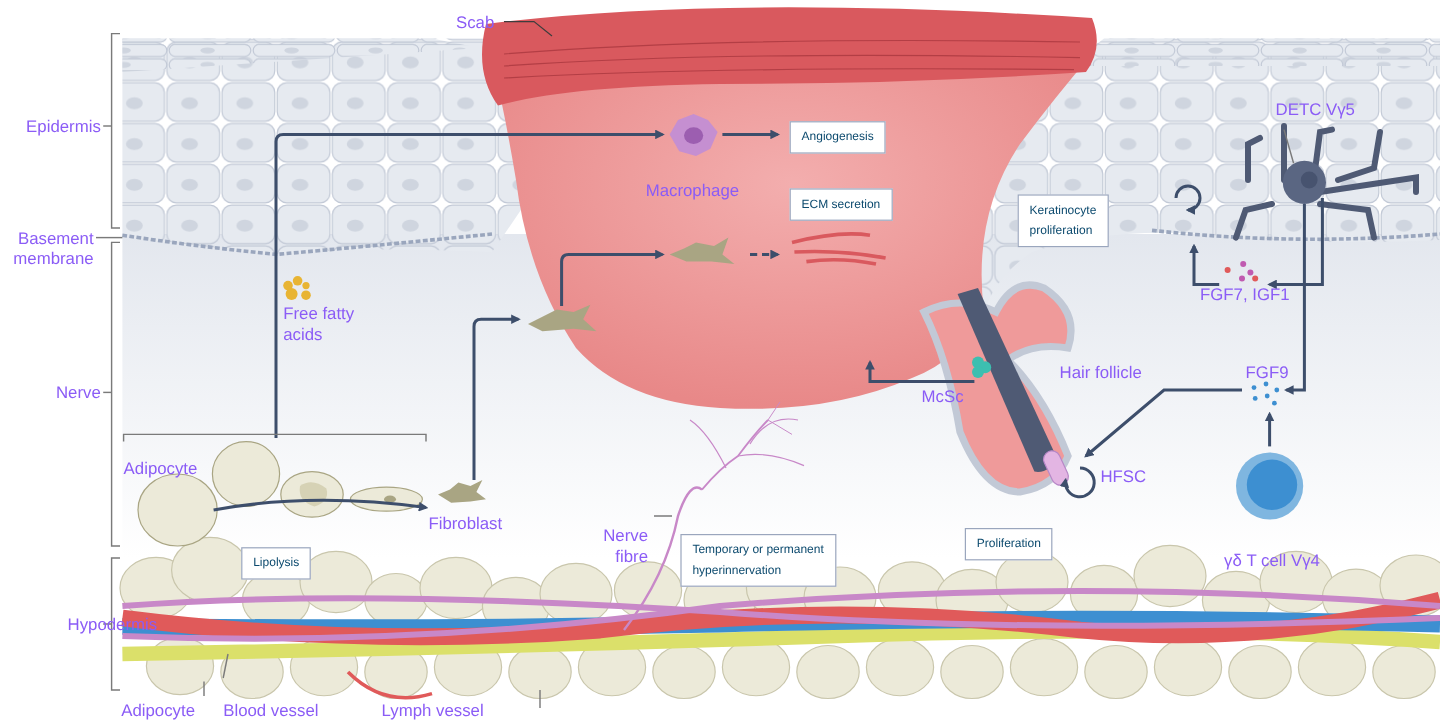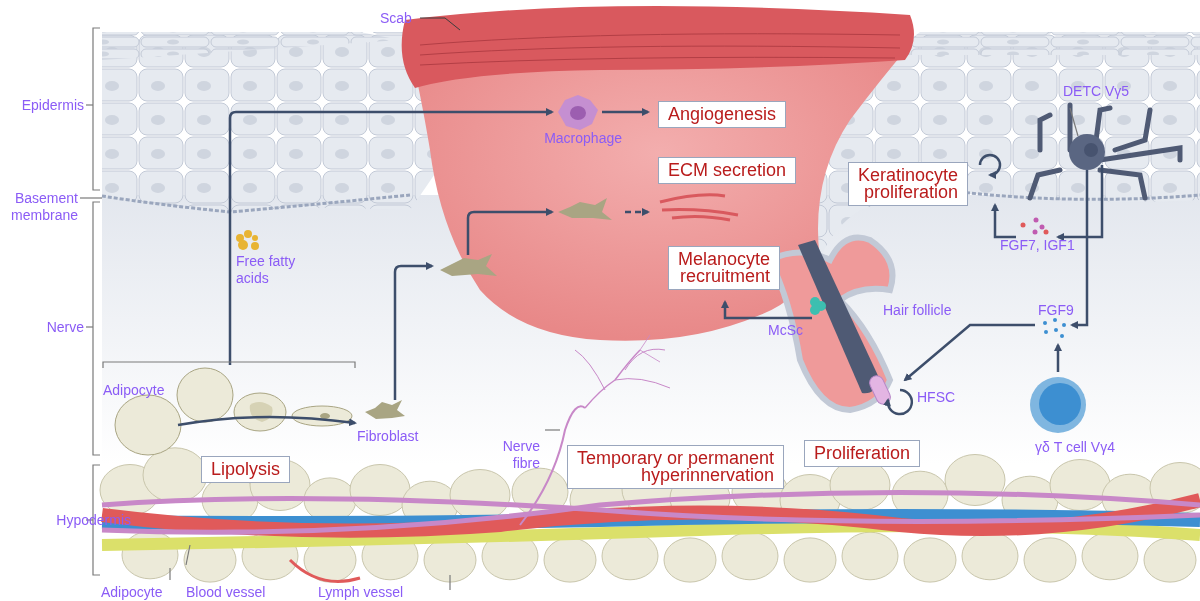--- a/index.html
+++ b/index.html
@@ -1,21 +1,21 @@
 <!DOCTYPE html>
 <html><head>
 <meta charset="utf-8">
 <style>
   html,body{margin:0;padding:0;background:#ffffff;}
   body{width:1200px;height:601px;overflow:hidden;position:relative;font-family:"Liberation Sans",sans-serif;}
   #stage{position:absolute;left:0;top:0;width:1200px;height:601px;}
   .lbl{position:absolute;font-size:14px;line-height:17px;color:#8b5cf6;white-space:nowrap;}
   .lbl.r{text-align:right;}
-  .lbl.c{text-align:right;}
-  .box{position:absolute;background:#ffffff;border:1px solid #9aa6bd;font-size:18px;line-height:17px;color:#b91c1c;padding:4px 9px;white-space:nowrap;text-align:right;}
+  .lbl.c{text-align:center;margin-top:20px;}
+  .box{position:absolute;background:#ffffff;border:1px solid #9aa6bd;font-size:10px;line-height:17px;color:#0c4a6e;padding:4px 9px;white-space:nowrap;}
 </style>
 </head>
 <body>
 
 <div id="stage">
 <svg width="1200" height="601" viewBox="0 0 1200 601" xmlns="http://www.w3.org/2000/svg">
   <defs>
     <linearGradient id="dermisGrad" x1="0" y1="0" x2="0" y2="1">
       <stop offset="0" stop-color="#e3e7ee"></stop>
       <stop offset="1" stop-color="#ffffff"></stop>
@@ -255,21 +255,19 @@
 <div class="lbl c" style="left:1005px;top:439px;width:110px;">γδ T cell Vγ4</div>
 <div class="lbl r" style="left:494px;top:438px;width:46px;white-space:pre-line;">Nerve
 fibre</div>
 <div class="lbl" style="left:101px;top:584px;">Adipocyte</div>
 <div class="lbl" style="left:186px;top:584px;">Blood vessel</div>
 <div class="lbl" style="left:318px;top:584px;">Lymph vessel</div>
 
 
 <div class="box" style="left:658px;top:101px;">Angiogenesis</div>
 <div class="box" style="left:658px;top:157px;">ECM secretion</div>
-<div class="box" style="left:668px;top:246px;white-space:pre-line;">Melanocyte
-recruitment</div>
 <div class="box" style="left:848px;top:162px;white-space:pre-line;">Keratinocyte
 proliferation</div>
 <div class="box" style="left:201px;top:456px;">Lipolysis</div>
 <div class="box" style="left:567px;top:445px;white-space:pre-line;">Temporary or permanent
 hyperinnervation</div>
 <div class="box" style="left:804px;top:440px;">Proliferation</div>
 </div>
 
 </body></html>

